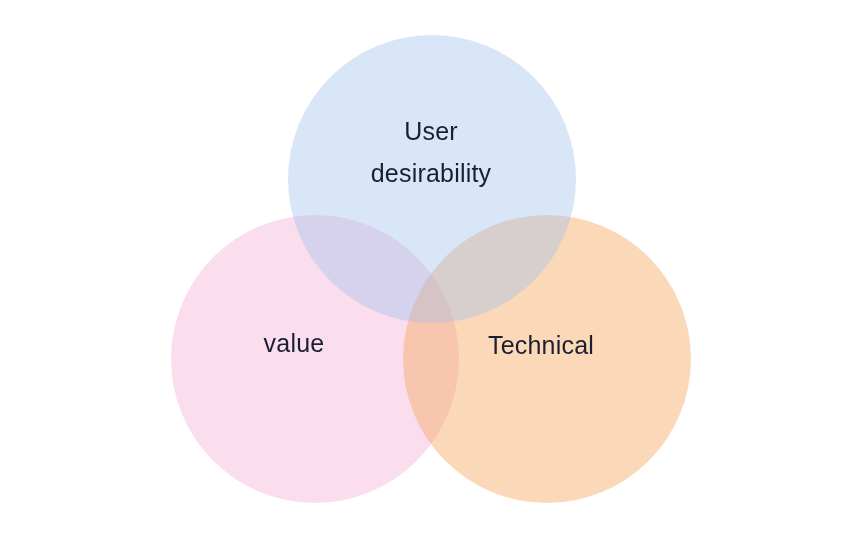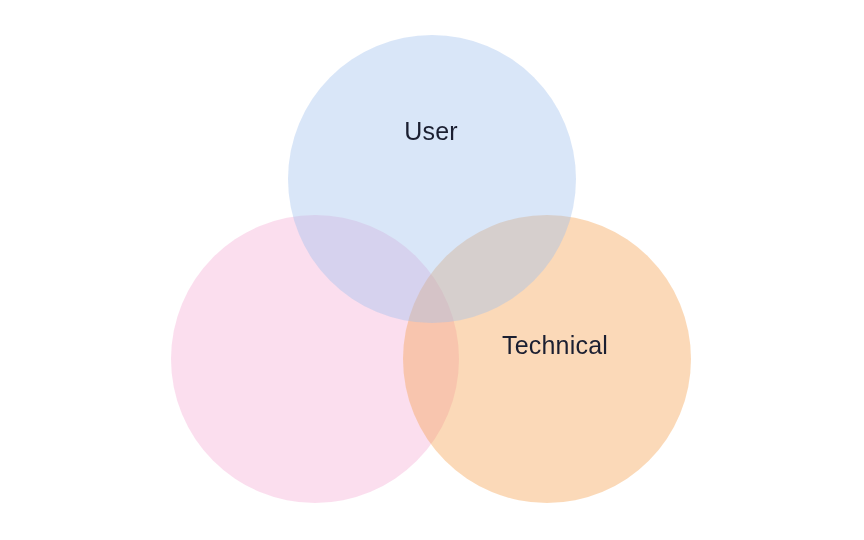--- a/index.html
+++ b/index.html
@@ -36,37 +36,39 @@
     font-weight: 500;
     line-height: 42px;
     white-space: nowrap;
     letter-spacing: 0.2px;
   }
   .circle-label span {
     display: block;
   }
   .label-top      { left: 431px; top: 110px; }
   .label-left     { left: 294px; top: 322px; }
-  .label-right    { left: 555px; top: 324px; }
+  .label-right    { left: 541px; top: 324px; }
 </style>
 </head>
 <body>
 
 <div class="stage">
 
   <svg class="venn-svg" viewBox="0 0 864 540" aria-hidden="true">
     <circle class="venn-circle" cx="315" cy="359" r="144" fill="#f5acd4"></circle>
     <circle class="venn-circle" cx="547" cy="359" r="144" fill="#f5a04d"></circle>
     <circle class="venn-circle" cx="432" cy="179" r="144" fill="#a0c0ed"></circle>
   </svg>
 
   <div class="circle-label label-top">
     <span>User</span>
+    <span>desirability</span>
   </div>
 
   <div class="circle-label label-left">
+    <span>value</span>
   </div>
 
   <div class="circle-label label-right">
     <span>Technical</span>
   </div>
 
 </div>
 
 </body></html>

